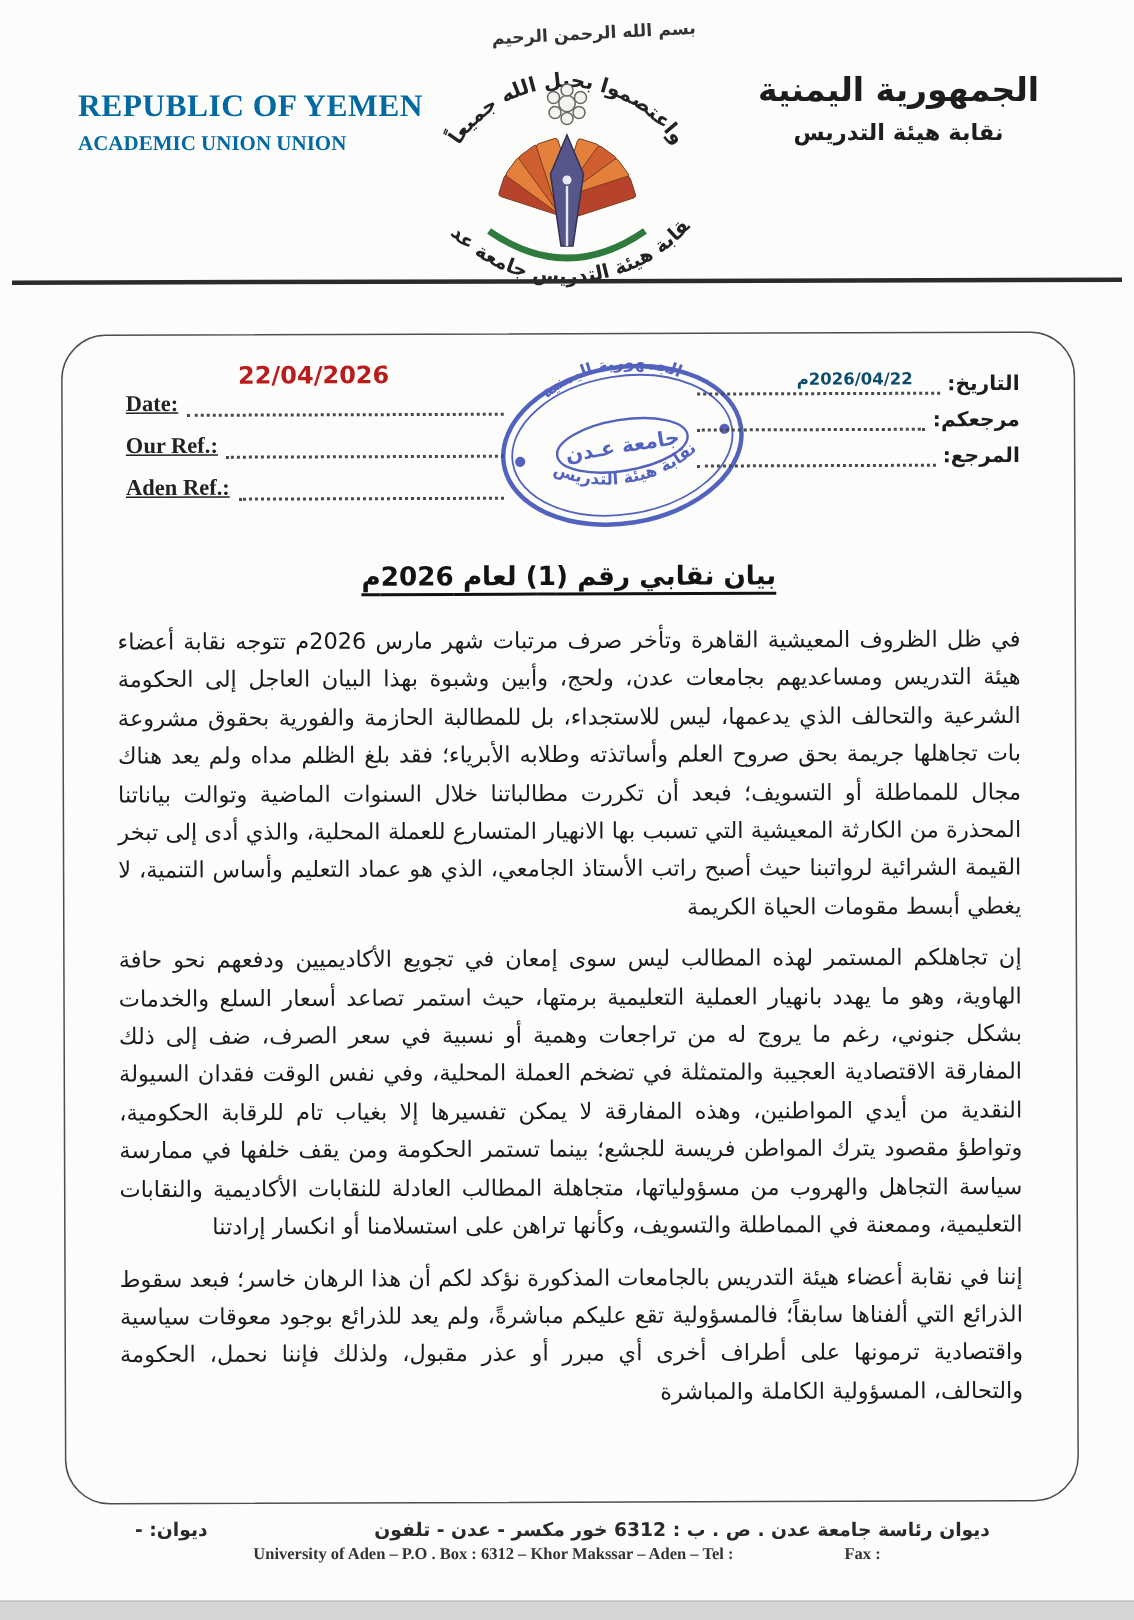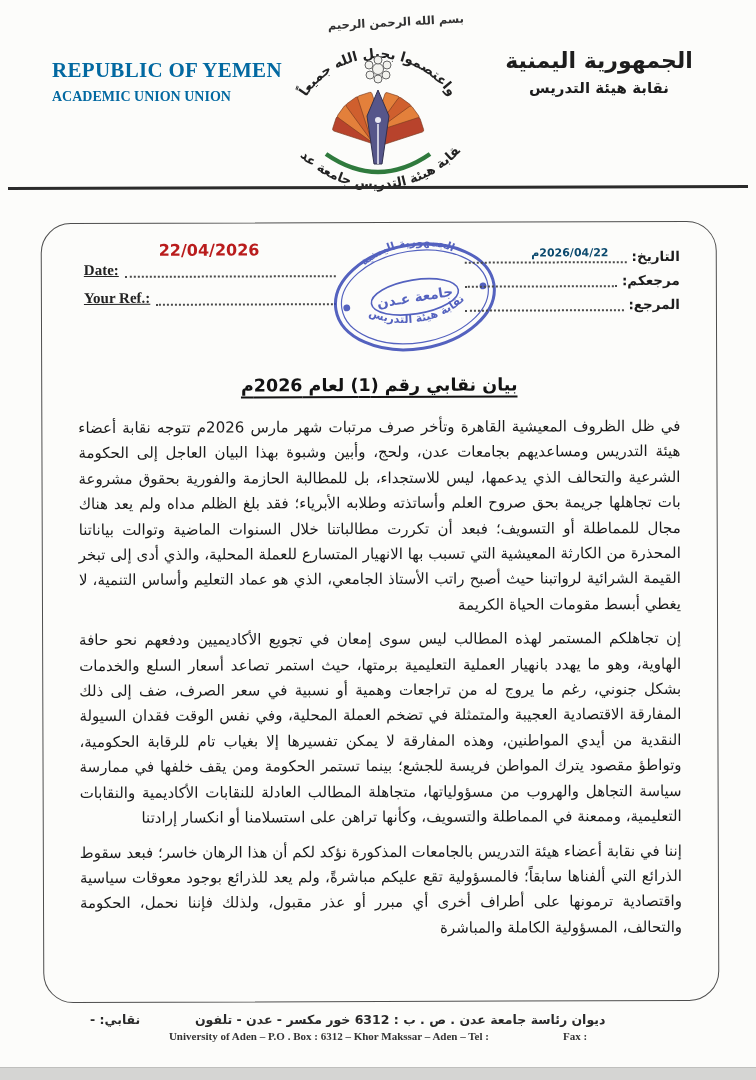--- a/index.html
+++ b/index.html
@@ -77,21 +77,21 @@
 
   
   .body-text { margin-top:20px; direction:rtl; text-align:justify; text-align-last:right;
     font-size:15px; line-height:25.4px; color:#1b1b1b; }
   .body-text p { margin-bottom:9px; }
 
   
   .footer { position:absolute; left:0; top:1012px; width:100%; }
   .foot-ar { display:flex; direction:rtl; align-items:baseline;
     padding:0 96px 0 90px; font-size:12.5px; font-weight:bold; color:#2a2a2a; }
-  .foot-ar .main { flex:1; text-align:center; }
+  .foot-ar .main { flex:1; }
   .foot-ar .fax { white-space:nowrap; }
   .foot-en { margin-top:3px; display:flex; justify-content:center; gap:74px;
     font-family:"Liberation Serif", serif; font-weight:bold; font-size:11px; color:#333;align-items:flex-end; }
 </style>
 </head>
 <body>
 
 <div class="page">
 
   <div class="letterhead">
@@ -161,21 +161,27 @@
 
       <div class="ref-en">
         <div class="ref-line">
           <span class="lbl">Date:</span>
           <span class="dotwrap">
             <span class="val-en">22/04/2026</span>
             <span class="dots"></span>
           </span>
         </div>
         <div class="ref-line">
-          <span class="lbl">Your Ref.:</span>
+          <span class="lbl">Our Ref.:</span>
+          <span class="dotwrap">
+              <span class="dots"></span>
+            </span>
+        </div>
+        <div class="ref-line">
+          <span class="lbl">Aden Ref.:</span>
           <span class="dotwrap">
               <span class="dots"></span>
             </span>
         </div>
       </div>
 
       <svg class="stamp" viewBox="0 0 170 120">
         <defs>
           <path id="stArcTop" d="M 26,70 A 64 44 0 1 1 144,70" fill="none"></path>
           <path id="stArcBot" d="M 22,56 A 70 52 0 0 0 148,56" fill="none"></path>
@@ -222,21 +228,21 @@
     <div class="body-text">
       <p>في ظل الظروف المعيشية القاهرة وتأخر صرف مرتبات شهر مارس 2026م تتوجه نقابة أعضاء هيئة التدريس ومساعديهم بجامعات عدن، ولحج، وأبين وشبوة بهذا البيان العاجل إلى الحكومة الشرعية والتحالف الذي يدعمها، ليس للاستجداء، بل للمطالبة الحازمة والفورية بحقوق مشروعة بات تجاهلها جريمة بحق صروح العلم وأساتذته وطلابه الأبرياء؛ فقد بلغ الظلم مداه ولم يعد هناك مجال للمماطلة أو التسويف؛ فبعد أن تكررت مطالباتنا خلال السنوات الماضية وتوالت بياناتنا المحذرة من الكارثة المعيشية التي تسبب بها الانهيار المتسارع للعملة المحلية، والذي أدى إلى تبخر القيمة الشرائية لرواتبنا حيث أصبح راتب الأستاذ الجامعي، الذي هو عماد التعليم وأساس التنمية، لا يغطي أبسط مقومات الحياة الكريمة</p>
       <p>إن تجاهلكم المستمر لهذه المطالب ليس سوى إمعان في تجويع الأكاديميين ودفعهم نحو حافة الهاوية، وهو ما يهدد بانهيار العملية التعليمية برمتها، حيث  استمر تصاعد أسعار السلع والخدمات بشكل جنوني، رغم ما يروج له من تراجعات وهمية أو نسبية في سعر الصرف، ضف إلى ذلك المفارقة الاقتصادية العجيبة والمتمثلة في  تضخم العملة المحلية، وفي نفس الوقت فقدان السيولة النقدية من أيدي المواطنين، وهذه المفارقة لا يمكن تفسيرها إلا بغياب تام للرقابة الحكومية، وتواطؤ مقصود يترك المواطن فريسة للجشع؛ بينما تستمر الحكومة ومن يقف خلفها في ممارسة سياسة التجاهل والهروب من مسؤولياتها، متجاهلة المطالب العادلة للنقابات الأكاديمية والنقابات التعليمية، وممعنة في المماطلة والتسويف، وكأنها تراهن على استسلامنا أو انكسار إرادتنا</p>
       <p>إننا في نقابة أعضاء هيئة التدريس بالجامعات المذكورة نؤكد لكم أن هذا الرهان خاسر؛ فبعد سقوط الذرائع التي ألفناها سابقاً؛ فالمسؤولية تقع عليكم مباشرةً، ولم يعد للذرائع بوجود معوقات سياسية واقتصادية ترمونها على أطراف أخرى أي مبرر أو عذر مقبول، ولذلك فإننا نحمل، الحكومة والتحالف، المسؤولية الكاملة والمباشرة</p>
     </div>
   </div>
 
   <div class="footer">
     <div class="foot-ar">
       <span class="main">ديوان رئاسة جامعة عدن . ص . ب : 6312 خور مكسر  - عدن - تلفون</span>
-      <span class="fax">نقابي:  -</span>
+      <span class="fax">ديوان:  -</span>
     </div>
     <div class="foot-en">
       <span>University of Aden – P.O . Box : 6312 – Khor Makssar – Aden – Tel :</span>
       <span>Fax :</span>
     </div>
   </div>
 
   <div class="scan-edge-bottom"></div>
 </div>
 

